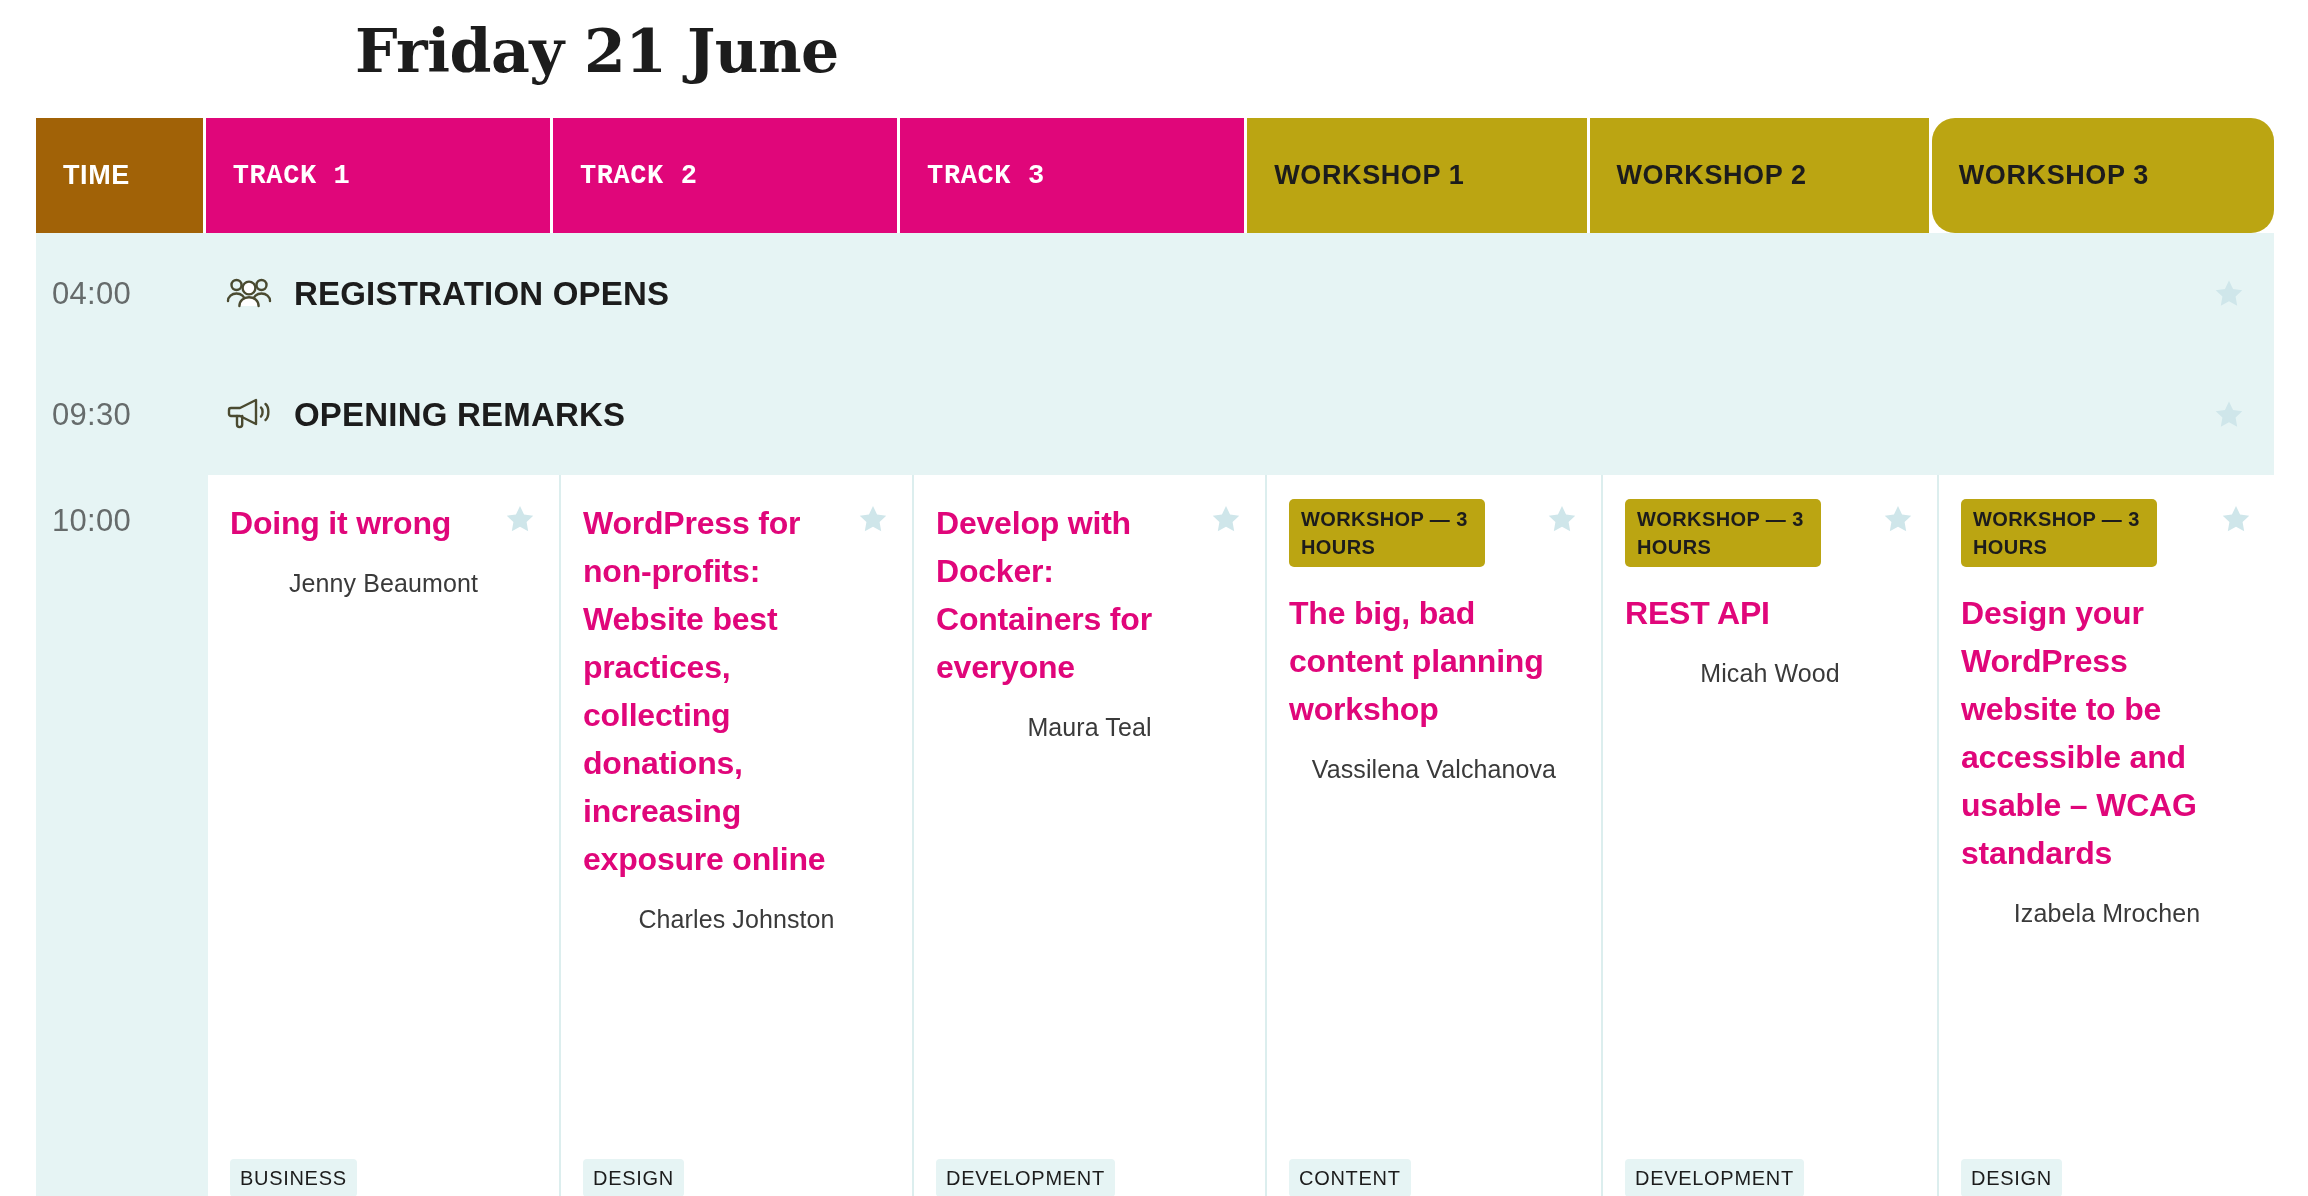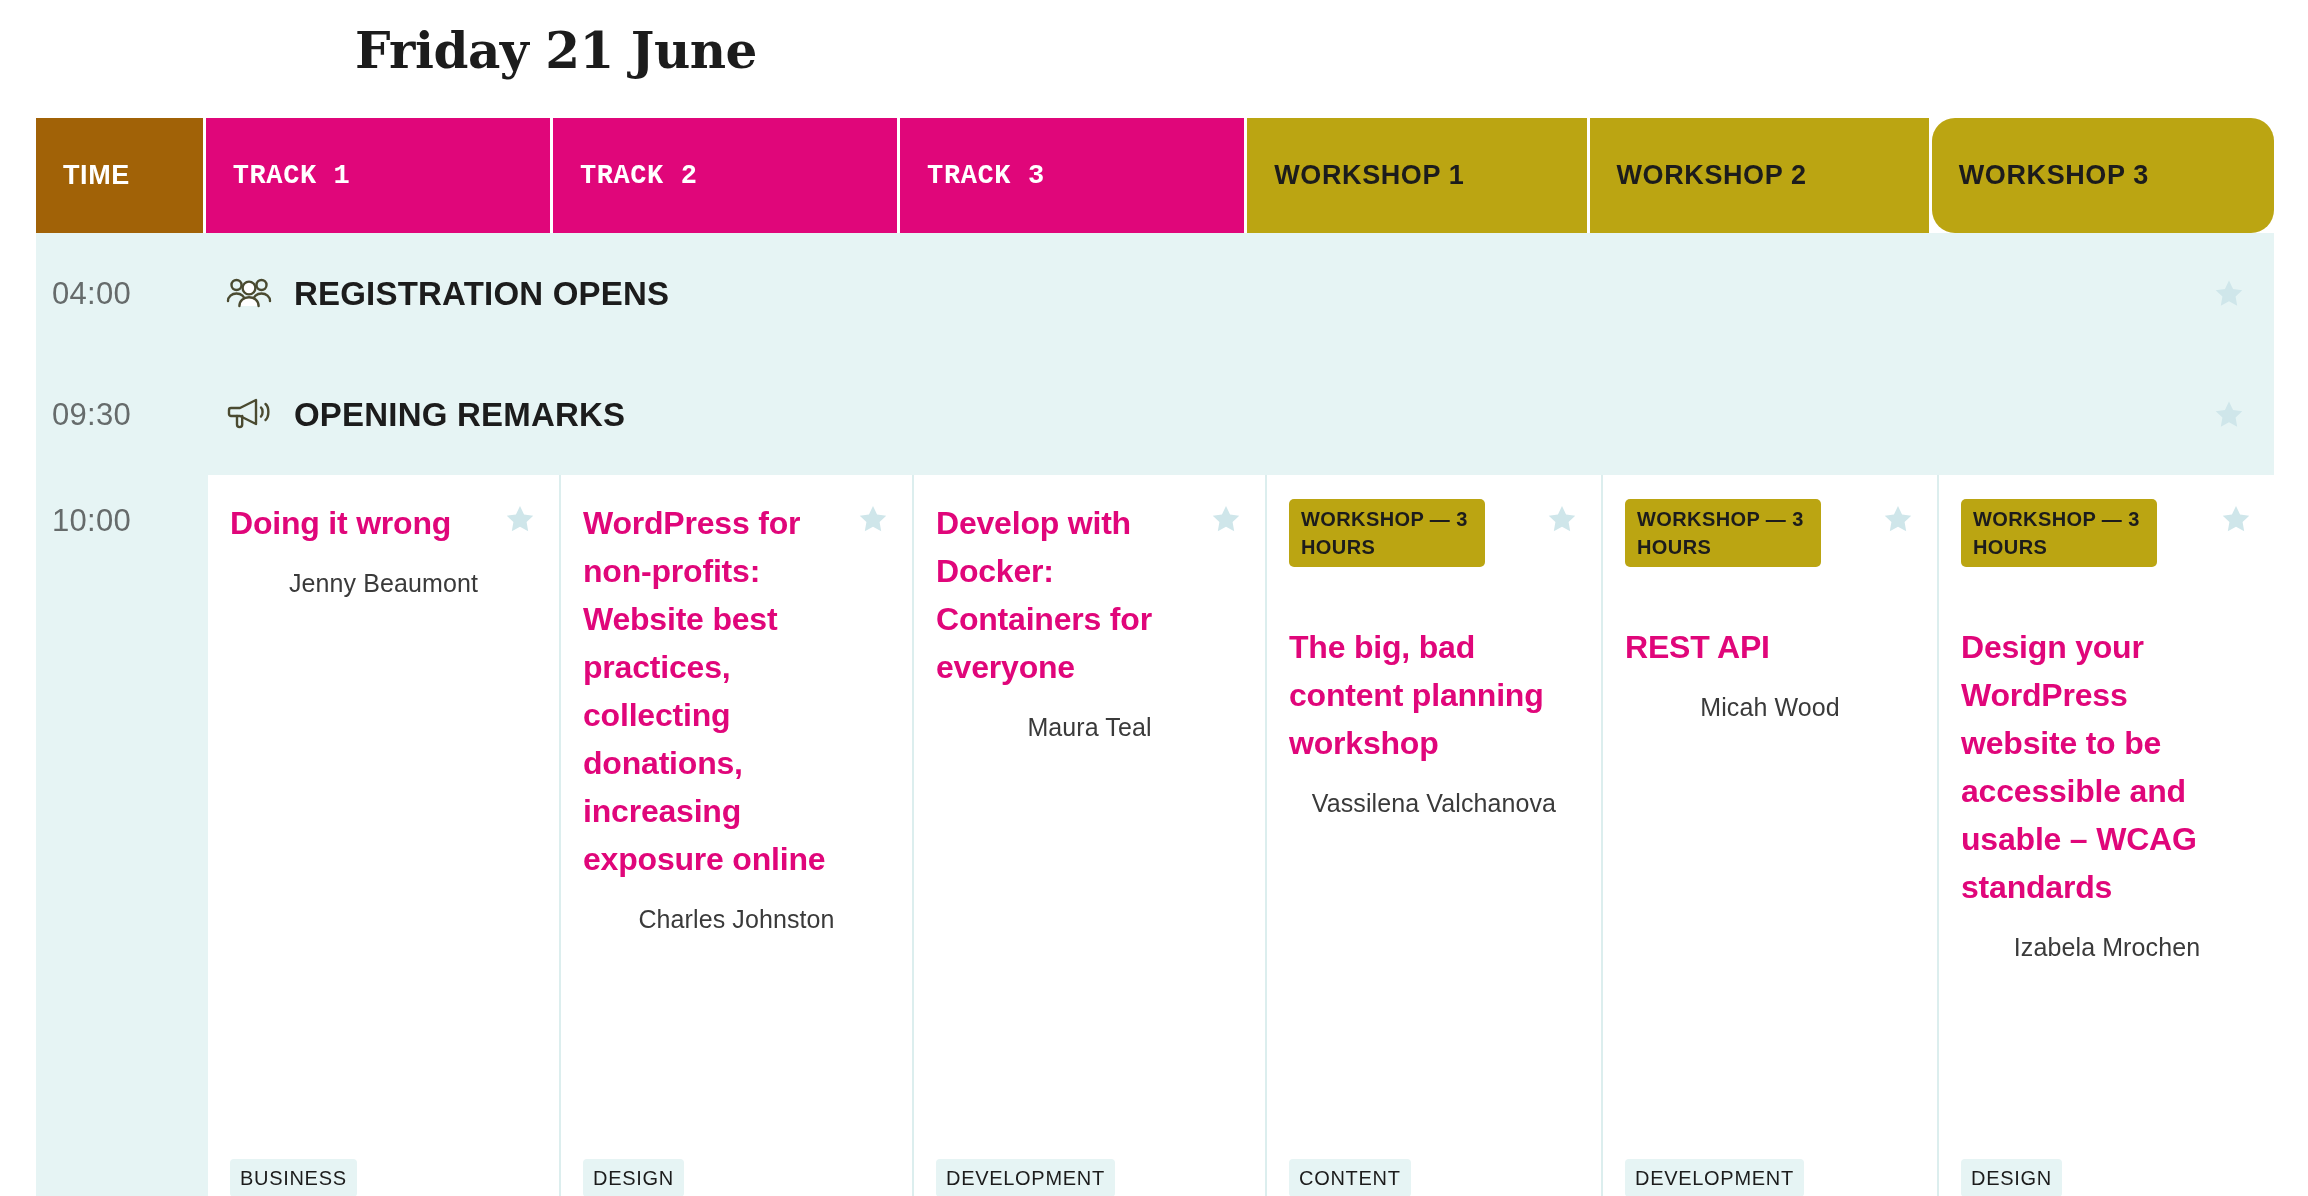--- a/index.html
+++ b/index.html
@@ -19,21 +19,21 @@
     background: #ffffff;
   }
 
   
   .day-title {
     position: absolute;
     left: 355px;
     top: 12px;
     font-family: "DejaVu Serif", "Liberation Serif", serif;
     font-weight: 700;
-    font-size: 50px;
+    font-size: 60px;
     line-height: 78px;
     letter-spacing: -0.5px;
     color: #1c1c1c;
     white-space: nowrap;
   }
 
   
   .schedule {
     position: absolute;
     left: 36px;
@@ -167,21 +167,21 @@
 
   .title {
     color: #e0067a;
     font-size: 32px;
     line-height: 48px;
     font-weight: 700;
     letter-spacing: -0.2px;
     padding-right: 52px;
     word-break: break-word;
   }
-  .title.has-badge { padding-right: 8px; margin-top: 34px; }
+  .title.has-badge { padding-right: 8px; }
 
   .speaker {
     margin-top: 14px;
     color: #3a3a3a;
     font-size: 25px;
     line-height: 45px;
     letter-spacing: 0.1px;
     text-align: center;
   }
 

